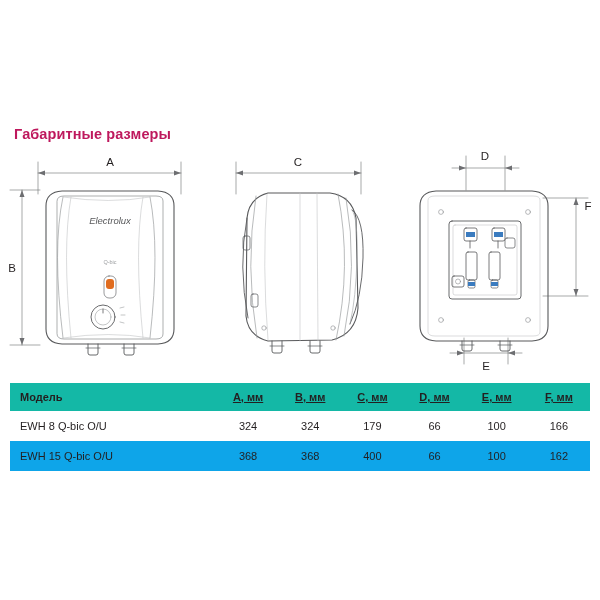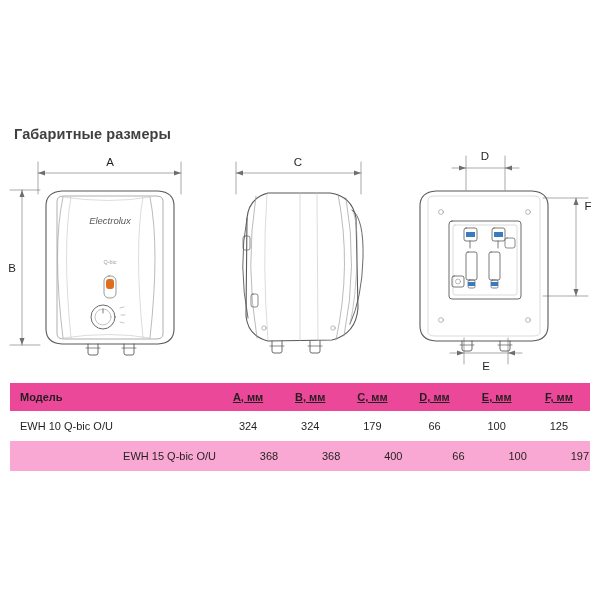--- a/index.html
+++ b/index.html
@@ -21,42 +21,42 @@
     width: 600px;
     height: 600px;
   }
   .title {
     position: absolute;
     left: 14px;
     top: 126px;
     font-size: 14.5px;
     font-weight: bold;
     letter-spacing: 0.1px;
-    color: #404040;
+    color: #be185d;
   }
   .drawings {
     position: absolute;
     left: 0;
     top: 148px;
     width: 600px;
     height: 225px;
   }
   .table-wrap {
     position: absolute;
     left: 10px;
     top: 383px;
     width: 580px;
   }
   table.specs {
     border-collapse: collapse;
     width: 580px;
     font-size: 11px;
   }
   table.specs thead th {
-    background: #ec4899;
+    background: #14b8a6;
     font-weight: bold;
     font-size: 11px;
     color: #231f20;
     height: 28px;
     padding: 0;
     text-align: center;
     border: none;
   }
   table.specs thead th.first {
     text-align: left;
@@ -70,22 +70,21 @@
     font-size: 11px;
   }
   table.specs tbody td.first {
     text-align: left;
     padding-left: 10px;
   }
   table.specs tbody tr.odd td {
     background: #ffffff;
   }
   table.specs tbody tr.even td {
-    background: #f9a8d4;
-    text-align: right;
+    background: #0ea5e9;
   }
   .col-model { width: 200px; }
   .col-v { width: 63px; text-decoration: underline; }
 </style>
 </head>
 <body>
 
 <div class="page">
 
   <div class="title">Габаритные размеры</div>
@@ -251,34 +250,34 @@
           <th class="col-v">A, мм</th>
           <th class="col-v">B, мм</th>
           <th class="col-v">C, мм</th>
           <th class="col-v">D, мм</th>
           <th class="col-v">E, мм</th>
           <th class="col-v">F, мм</th>
         </tr>
       </thead>
       <tbody>
         <tr class="odd">
-          <td class="first">EWH 10 Q-bic O/U</td>
+          <td class="first">EWH 8 Q-bic O/U</td>
           <td>324</td>
           <td>324</td>
           <td>179</td>
           <td>66</td>
           <td>100</td>
-          <td>125</td>
+          <td>166</td>
         </tr>
         <tr class="even">
           <td class="first">EWH 15 Q-bic O/U</td>
           <td>368</td>
           <td>368</td>
           <td>400</td>
           <td>66</td>
           <td>100</td>
-          <td>197</td>
+          <td>162</td>
         </tr>
       </tbody>
     </table>
   </div>
 
 </div>
 
 </body></html>

